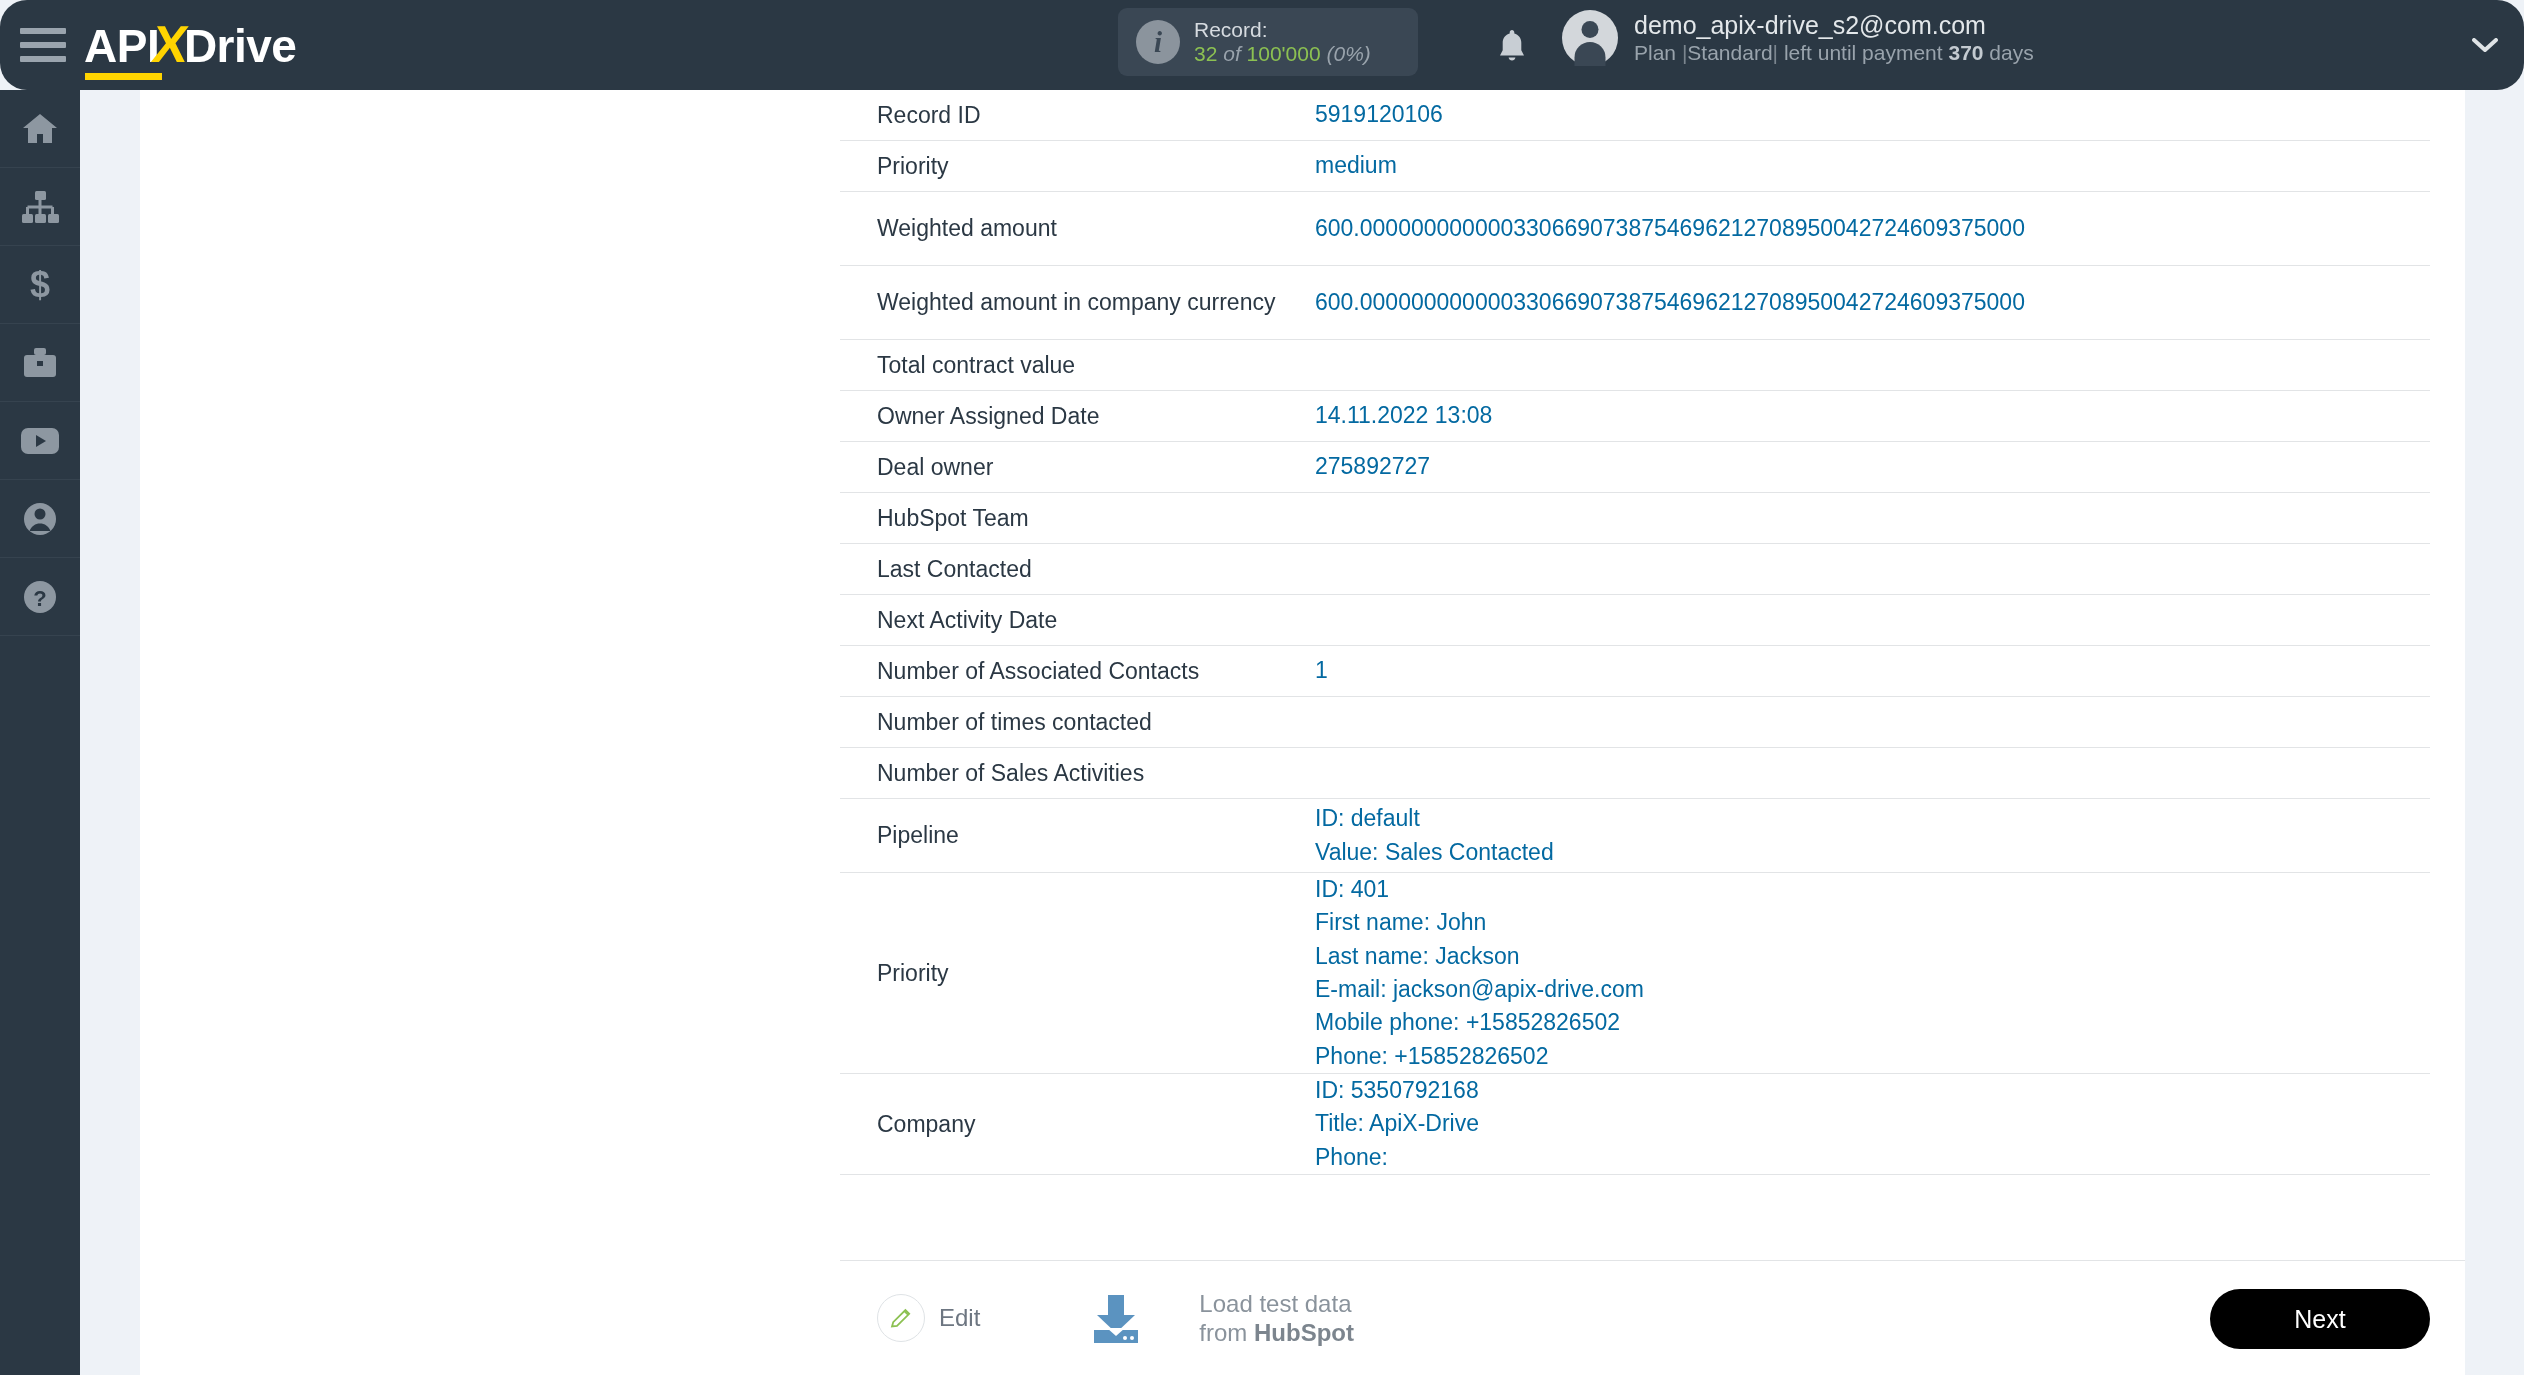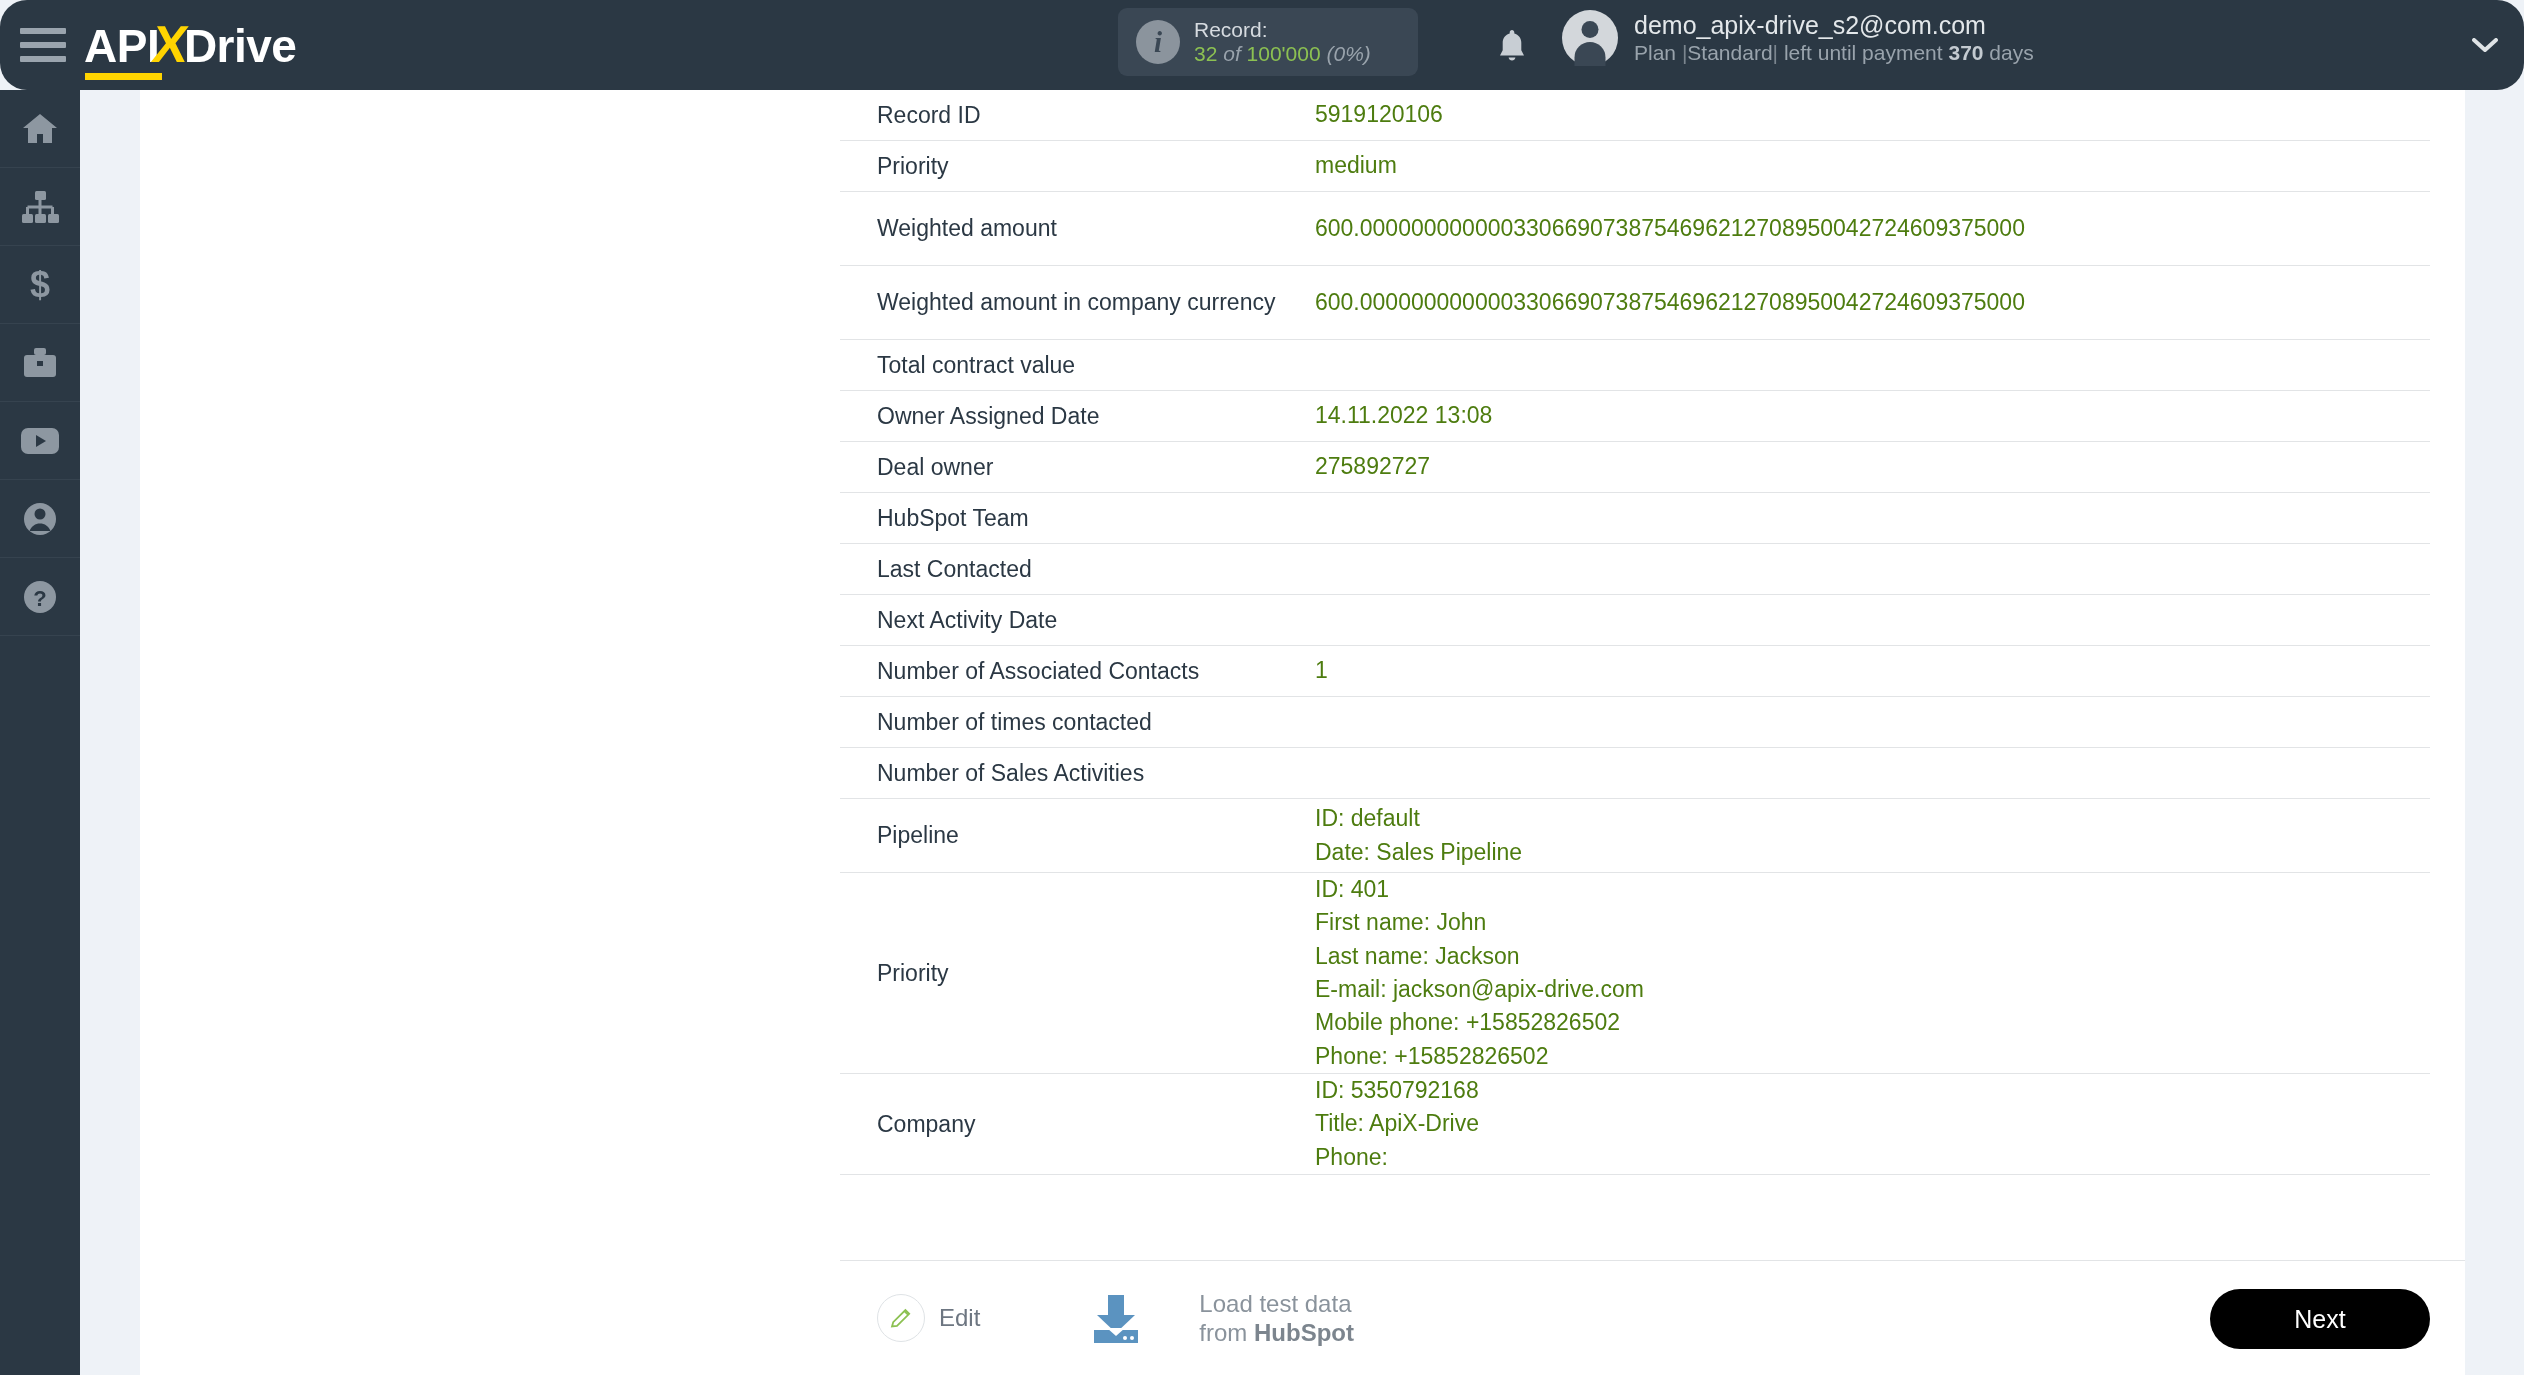--- a/index.html
+++ b/index.html
@@ -139,21 +139,21 @@
     margin: 0 35px 0 0;
   }
   .row.tall { min-height: 74px; }
   .cell-label {
     width: 475px; flex: 0 0 475px;
     padding-left: 37px;
     font-size: 23px; color: #2b3844;
   }
   .cell-value {
     flex: 1 1 auto;
-    font-size: 23px; color: #4d7c0f;
+    font-size: 23px; color: #0369a1;
     line-height: 1.45;
     padding-right: 14px;
     word-break: break-all;
   }
   .cell-value .ln { display: block; }
 
   
   .footer {
     position: absolute; left: 760px; bottom: 0;
     width: 1625px; height: 115px;
@@ -345,21 +345,21 @@
           <div class="cell-value"></div>
         </div>
         <div class="row">
           <div class="cell-label">Number of Sales Activities</div>
           <div class="cell-value"></div>
         </div>
         <div class="row tall">
           <div class="cell-label">Pipeline</div>
           <div class="cell-value">
             <span class="ln">ID: default</span>
-            <span class="ln">Date: Sales Pipeline</span>
+            <span class="ln">Value: Sales Contacted</span>
           </div>
         </div>
         <div class="row tall">
           <div class="cell-label">Priority</div>
           <div class="cell-value">
             <span class="ln">ID: 401</span>
             <span class="ln">First name: John</span>
             <span class="ln">Last name: Jackson</span>
             <span class="ln">E-mail: jackson@apix-drive.com</span>
             <span class="ln">Mobile phone: +15852826502</span>

